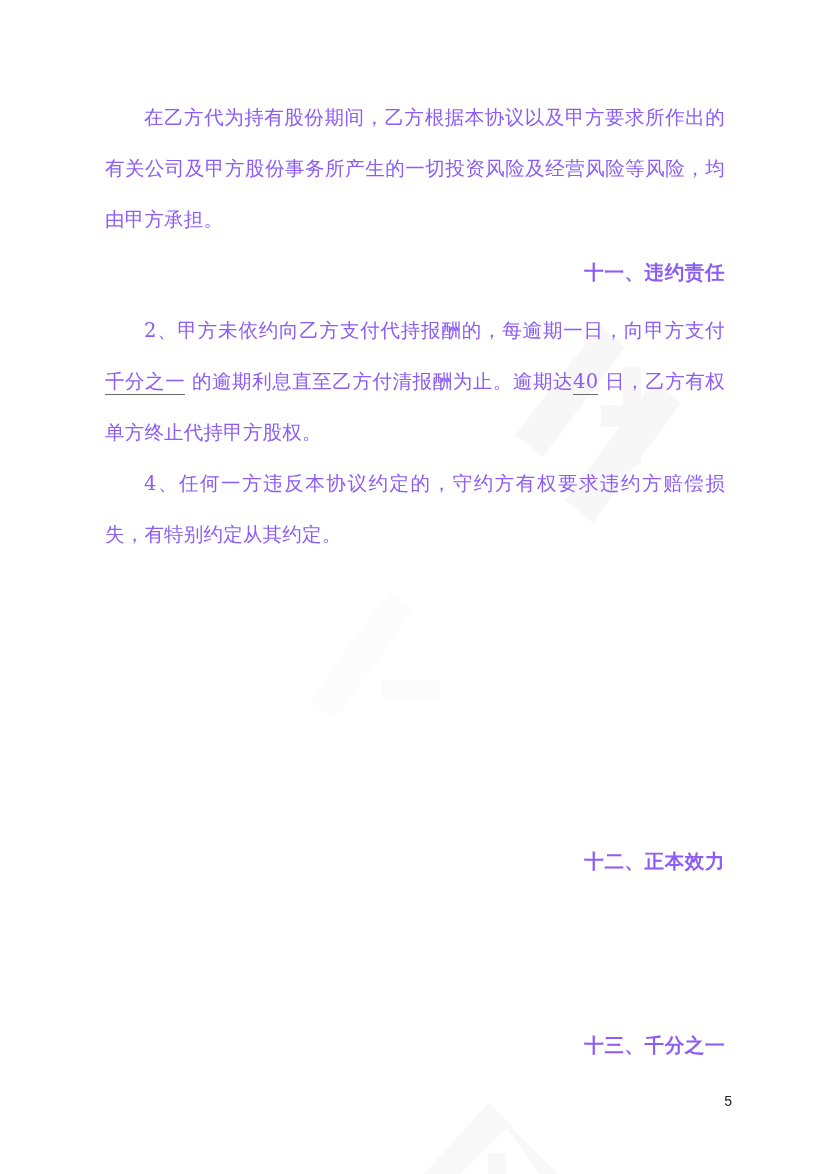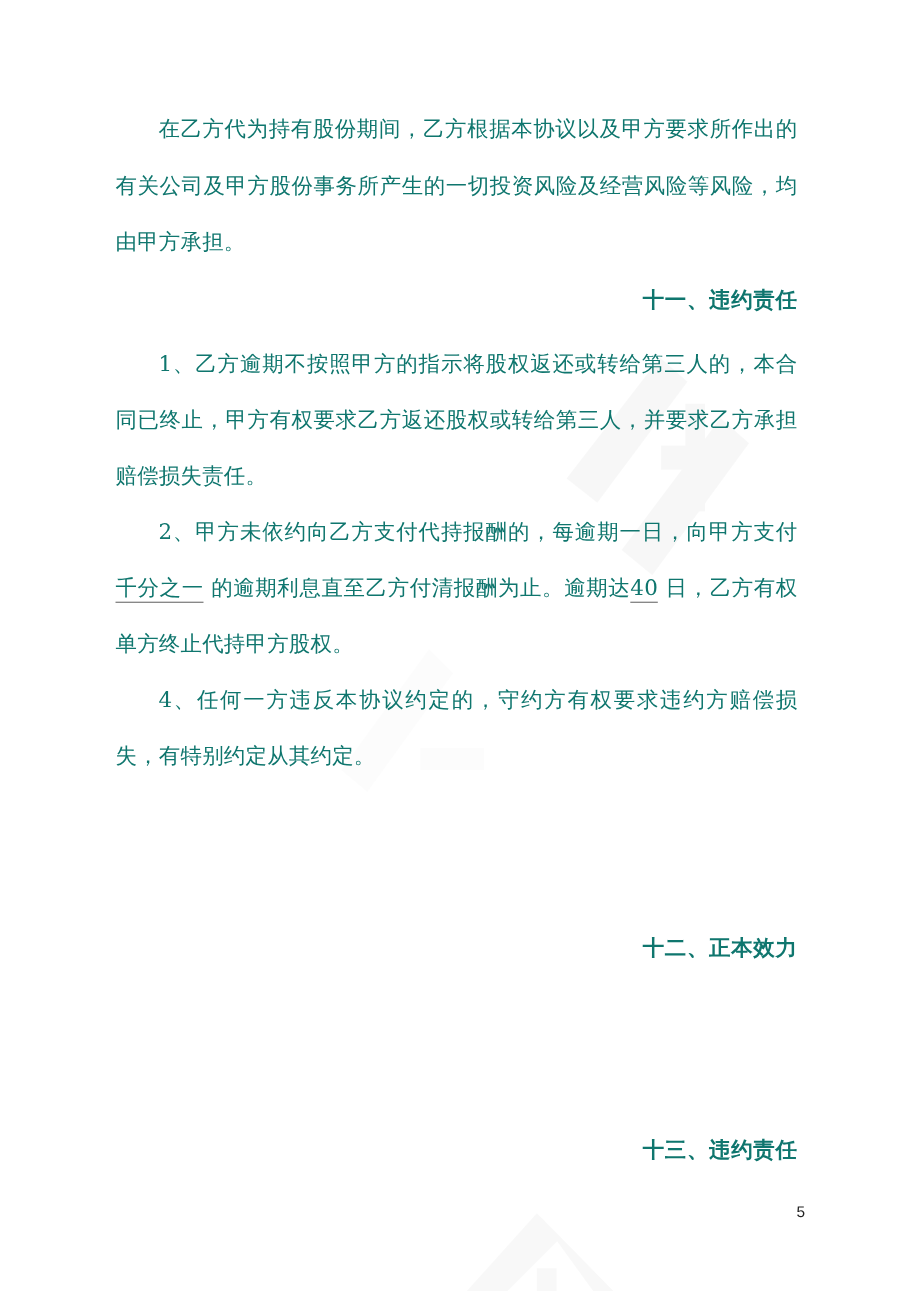--- a/index.html
+++ b/index.html
@@ -41,21 +41,21 @@
 
   .textcol {
     position: absolute;
     left: 105px;
     top: 0;
     width: 620px;
   }
 
   p.body, h2.heading {
     margin: 0;
-    color: #0f766e;
+    color: #8b5cf6;
   }
 
   p.body {
     font-size: 19.5px;
     line-height: 51px;
     text-align: justify;
     text-justify: inter-ideograph;
     text-indent: 2em;
     letter-spacing: 0.2px;
     font-weight: 400;
@@ -138,35 +138,34 @@
     <div class="textcol" id="para-risk">
       <p class="body">在乙方代为持有股份期间，乙方根据本协议以及甲方要求所作出的有关公司及甲方股份事务所产生的一切投资风险及经营风险等风险，均由甲方承担。</p>
     </div>
 
     <div class="textcol" id="sec-11">
       <h2 class="heading">十一、违约责任</h2>
     </div>
 
     <div class="textcol" id="sec-11-body">
 
-      <p class="body"><span>1、</span><span>乙方逾期不按照甲方的指示将股权返还或转给第三人的，本合同已终止，甲方有权要求乙方返还股权或转给第三人，并要求乙方承担赔偿损失责任。</span></p>
 
       <p class="body"><span>2、</span><span>甲方未依约向乙方支付代持报酬的，每逾期一日，向甲方支付 </span><span class="ul">千分之一</span><span> 的逾期利息直至乙方付清报酬为止。逾期达</span><span class="ul">40</span><span> 日，乙方有权单方终止代持甲方股权。</span></p>
 
 
       <p class="body"><span>4、</span><span>任何一方违反本协议约定的，守约方有权要求违约方赔偿损失，有特别约定从其约定。</span></p>
 
     </div>
 
     <div class="textcol" id="sec-12">
       <h2 class="heading">十二、正本效力</h2>
     </div>
 
 
     <div class="textcol" id="sec-13">
-      <h2 class="heading">十三、违约责任</h2>
+      <h2 class="heading">十三、千分之一</h2>
     </div>
 
   </div>
 
   <div id="page-number">5</div>
 
 </div>
 
 </body></html>

